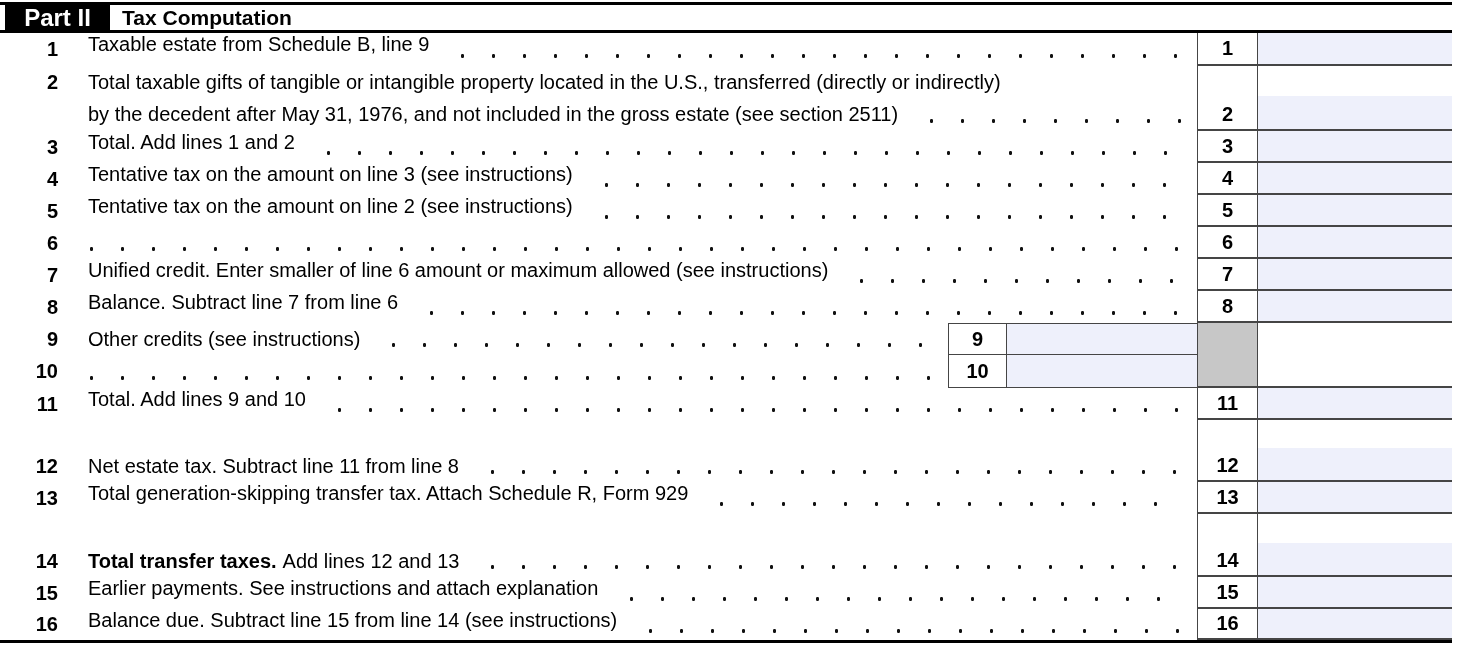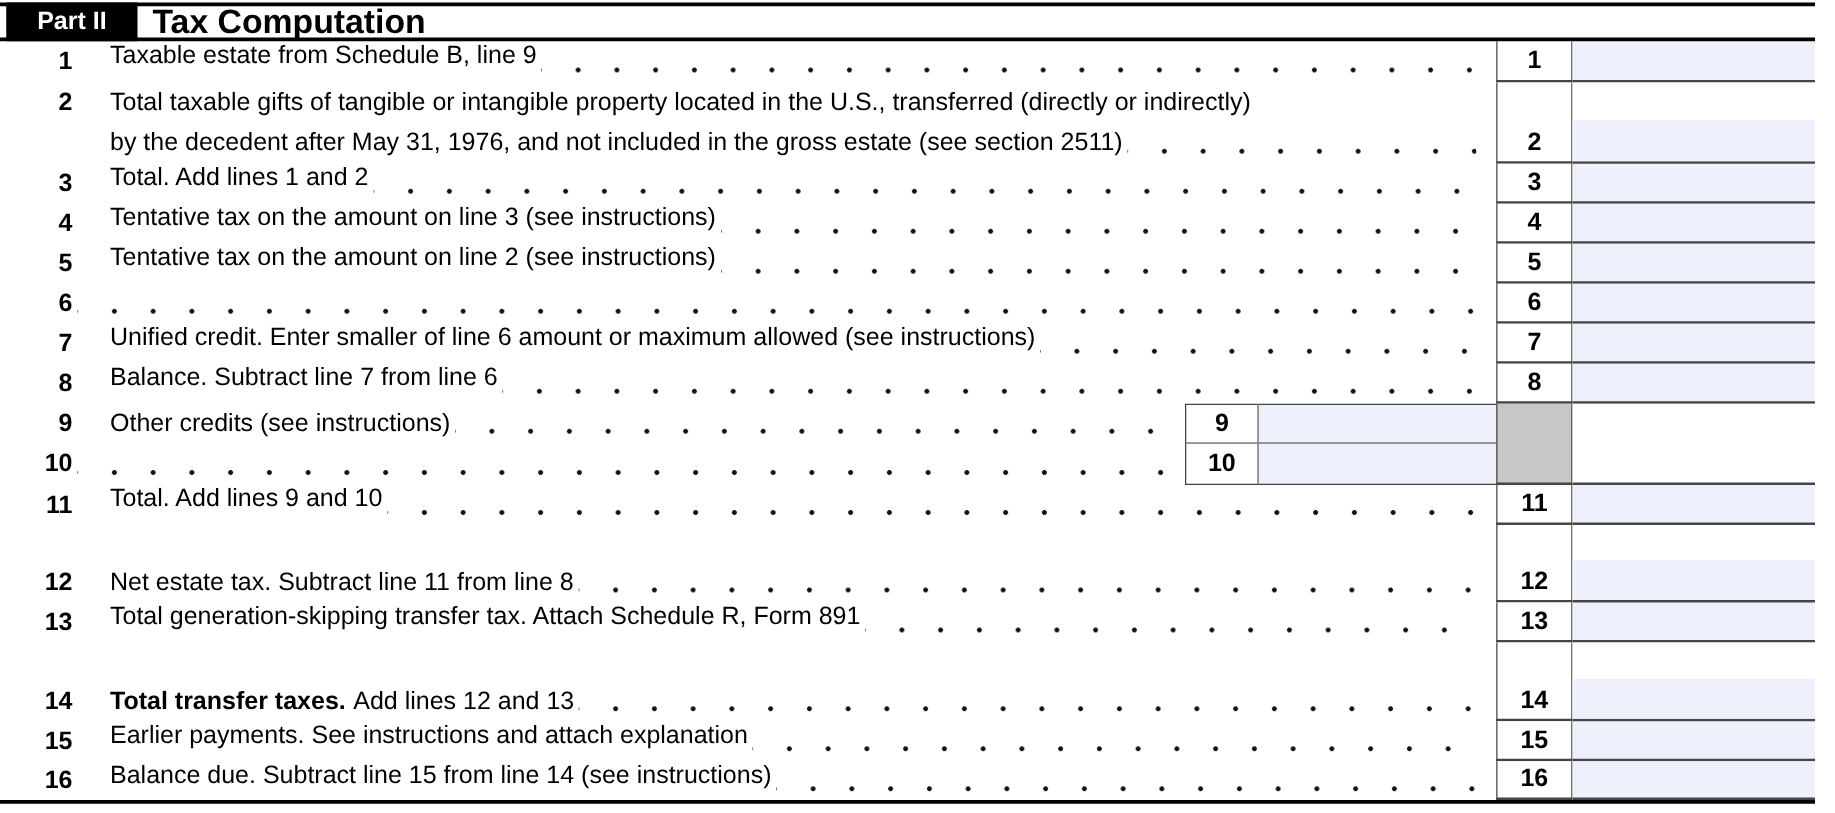--- a/index.html
+++ b/index.html
@@ -16,27 +16,27 @@
     position:relative;
     margin-top:2px;
     width:1452px;height:25px;
     border-top:3px solid var(--thick,#000);
     border-bottom:3px solid var(--thick,#000);
   }
   .part-tab{
     position:absolute;left:5px;top:-3px;
     width:105px;height:31px;
     background:#000;color:#fff;
-    font-weight:bold;font-size:20px;
+    font-weight:bold;font-size:24px;
     display:flex;align-items:center;justify-content:center;
   }
   .part-title{
     position:absolute;left:122px;top:0;
     height:25px;display:flex;align-items:center;
-    font-weight:bold;font-size:27px;
+    font-weight:bold;font-size:21px;
   }
   
   .row{display:flex;width:1452px;}
   .h31{height:31px}.h32{height:32px}.h33{height:33px}
   .h62{height:62px}.h63{height:63px}.h65{height:65px}
   .lnum{
     flex:none;width:58px;text-align:right;font-weight:bold;
     display:flex;align-items:center;justify-content:flex-end;
   }
   .desc{margin-left:30px;white-space:nowrap;}
@@ -213,21 +213,21 @@
       </div>
     </div>
     <div class="nbox bottomnum">12</div>
     <div class="amt split">
         <div class="fill f32"></div>
       </div>
   </div>
 
   <div class="row h32">
     <span class="lnum">13</span>
-    <span class="desc">Total generation-skipping transfer tax. Attach Schedule R, Form 891</span>
+    <span class="desc">Total generation-skipping transfer tax. Attach Schedule R, Form 929</span>
     <span class="leader"></span>
     <div class="nbox">13</div>
     <div class="amt"></div>
   </div>
 
   <div class="row h63">
     <div class="left-col bottom">
       <div class="tline tl32">
         <span class="lnum">14</span>
         <span class="desc bold-part">Total transfer taxes.</span>

